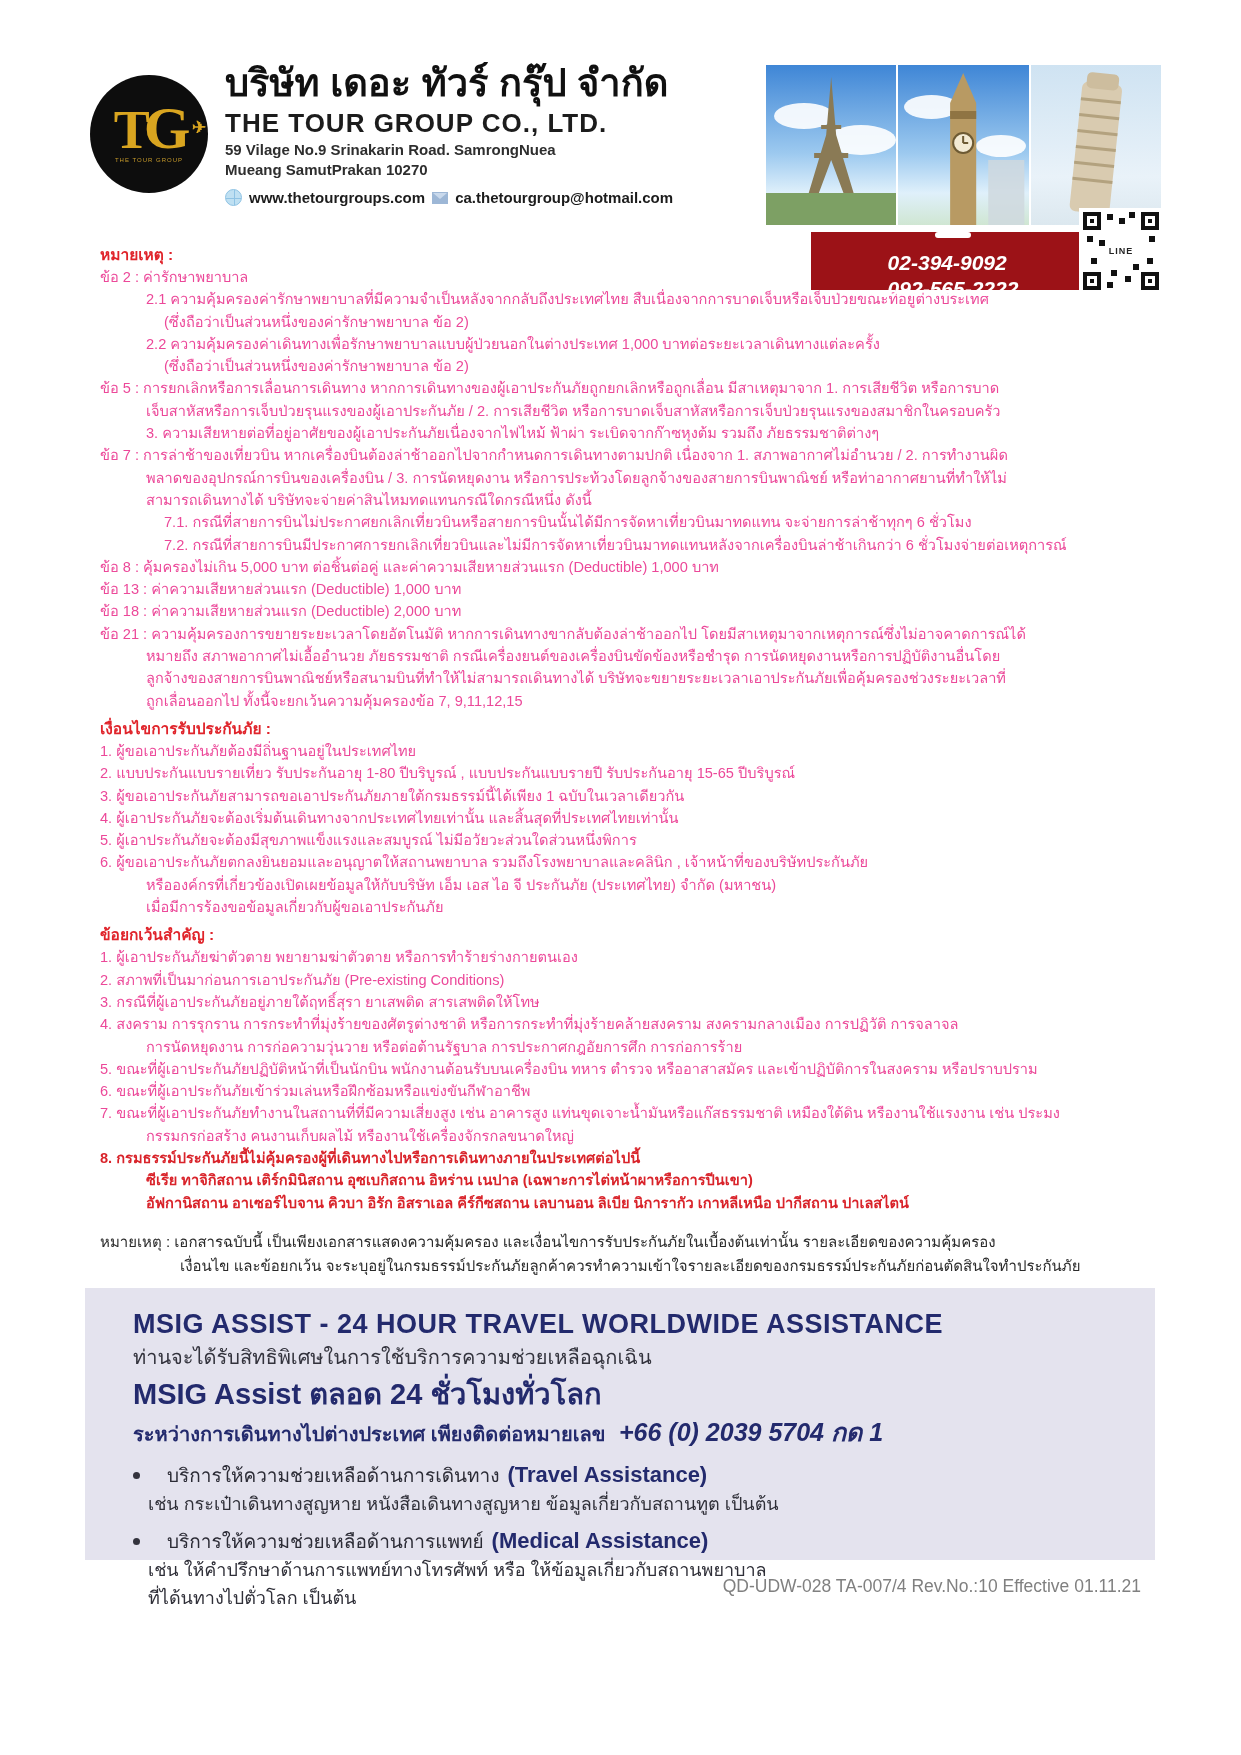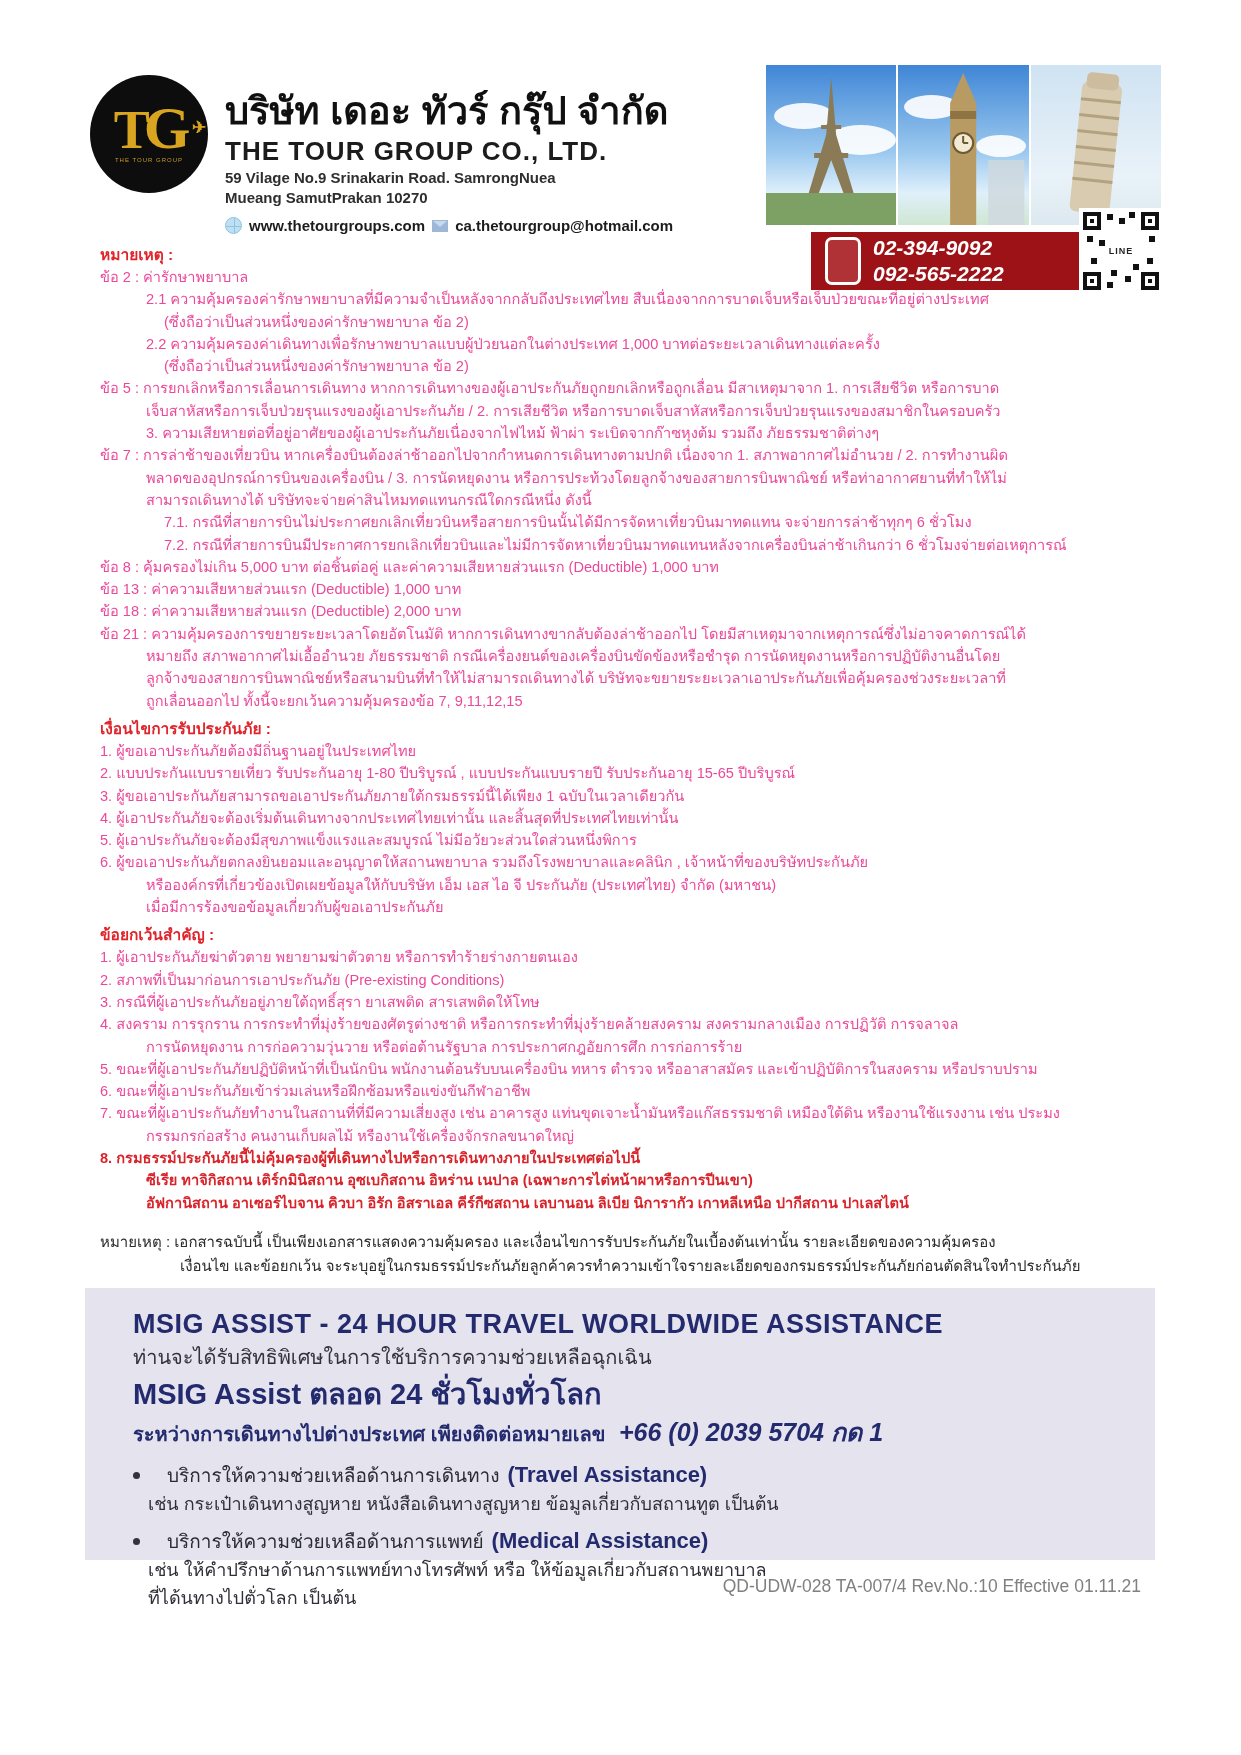--- a/index.html
+++ b/index.html
@@ -8,41 +8,41 @@
 
   
   .header{position:absolute;top:60px;left:85px;right:80px;height:175px;}
   .logo{position:absolute;left:5px;top:15px;width:118px;height:118px;border-radius:50%;
         background:#0d0d0d;display:flex;flex-direction:column;align-items:center;justify-content:center;}
   .monogram{color:#d9a520;font-family:"Liberation Serif","DejaVu Serif",serif;
             font-size:54px;font-weight:bold;line-height:46px;letter-spacing:-6px;position:relative;}
   .monogram .g{font-size:60px;}
   .monogram .plane{position:absolute;right:-22px;bottom:2px;font-size:17px;letter-spacing:0;color:#d9a520;}
   .logo-sub{color:#c69a2a;font-size:6px;letter-spacing:1px;margin-top:4px;}
-  .h-text{position:absolute;left:140px;top:0;margin-top:28px;}
+  .h-text{position:absolute;left:140px;top:0;}
   .th-name{font-size:38px;font-weight:bold;color:#101010;line-height:46px;}
   .en-name{font-size:26px;font-weight:bold;color:#1c1c1c;letter-spacing:1px;line-height:34px;}
   .addr{font-size:15px;font-weight:bold;color:#2e2e2e;line-height:20px;}
   .contact{font-size:15px;font-weight:bold;color:#1c1c1c;margin-top:9px;display:flex;align-items:center;gap:7px;}
   .globe{width:15px;height:15px;border-radius:50%;background:#bfe0f2;border:1px solid #8fc3e4;position:relative;flex:0 0 auto;}
   .globe:before{content:"";position:absolute;left:50%;top:0;bottom:0;width:1px;background:#8fc3e4;}
   .globe:after{content:"";position:absolute;top:50%;left:0;right:0;height:1px;background:#8fc3e4;}
   .mailicon{width:16px;height:12px;background:#9db7d6;flex:0 0 auto;position:relative;}
   .mailicon:before{content:"";position:absolute;left:1px;top:1px;border-left:7px solid transparent;
         border-right:7px solid transparent;border-top:6px solid #c9d9ec;}
 
   
   .photos{position:absolute;right:0;top:5px;width:395px;height:160px;display:flex;}
   .photo{flex:1;position:relative;overflow:hidden;background:linear-gradient(180deg,#3f86d6 0%,#9cc9ef 55%,#dff0fb 80%,#cfe6d2 100%);}
   .photo + .photo{margin-left:2px;}
   .photo svg{position:absolute;left:0;top:0;width:100%;height:100%;}
   .cloud{position:absolute;background:#ffffff;border-radius:50%;opacity:.9;}
 
   .phonebar{position:absolute;right:80px;top:172px;width:270px;height:58px;background:#9c1217;
-            display:flex;align-items:center;gap:12px;padding-left:14px;box-sizing:border-box;z-index:3;}
+            display:flex;align-items:center;gap:12px;padding-left:14px;box-sizing:border-box;z-index:3;flex-direction:column;}
   .phone-icon{width:30px;height:42px;border:3px solid #ffffff;border-radius:7px;background:#b03136;}
   .phone-nums{color:#ffffff;font-weight:bold;font-size:21px;line-height:26px;font-style:italic;}
   .qr{position:absolute;right:-2px;top:148px;width:84px;height:86px;background:#ffffff;z-index:4;
       display:flex;align-items:center;justify-content:center;}
   .qr svg{width:80px;height:82px;}
   .qr .line-label{position:absolute;font-size:9px;font-weight:bold;color:#222;background:#fff;padding:0 2px;letter-spacing:1px;}
 
   
   .body-text{position:absolute;left:100px;right:70px;top:238px;}
   .sec-heading{color:#e0242b;font-weight:bold;font-size:15.5px;line-height:22px;margin-top:6px;}

